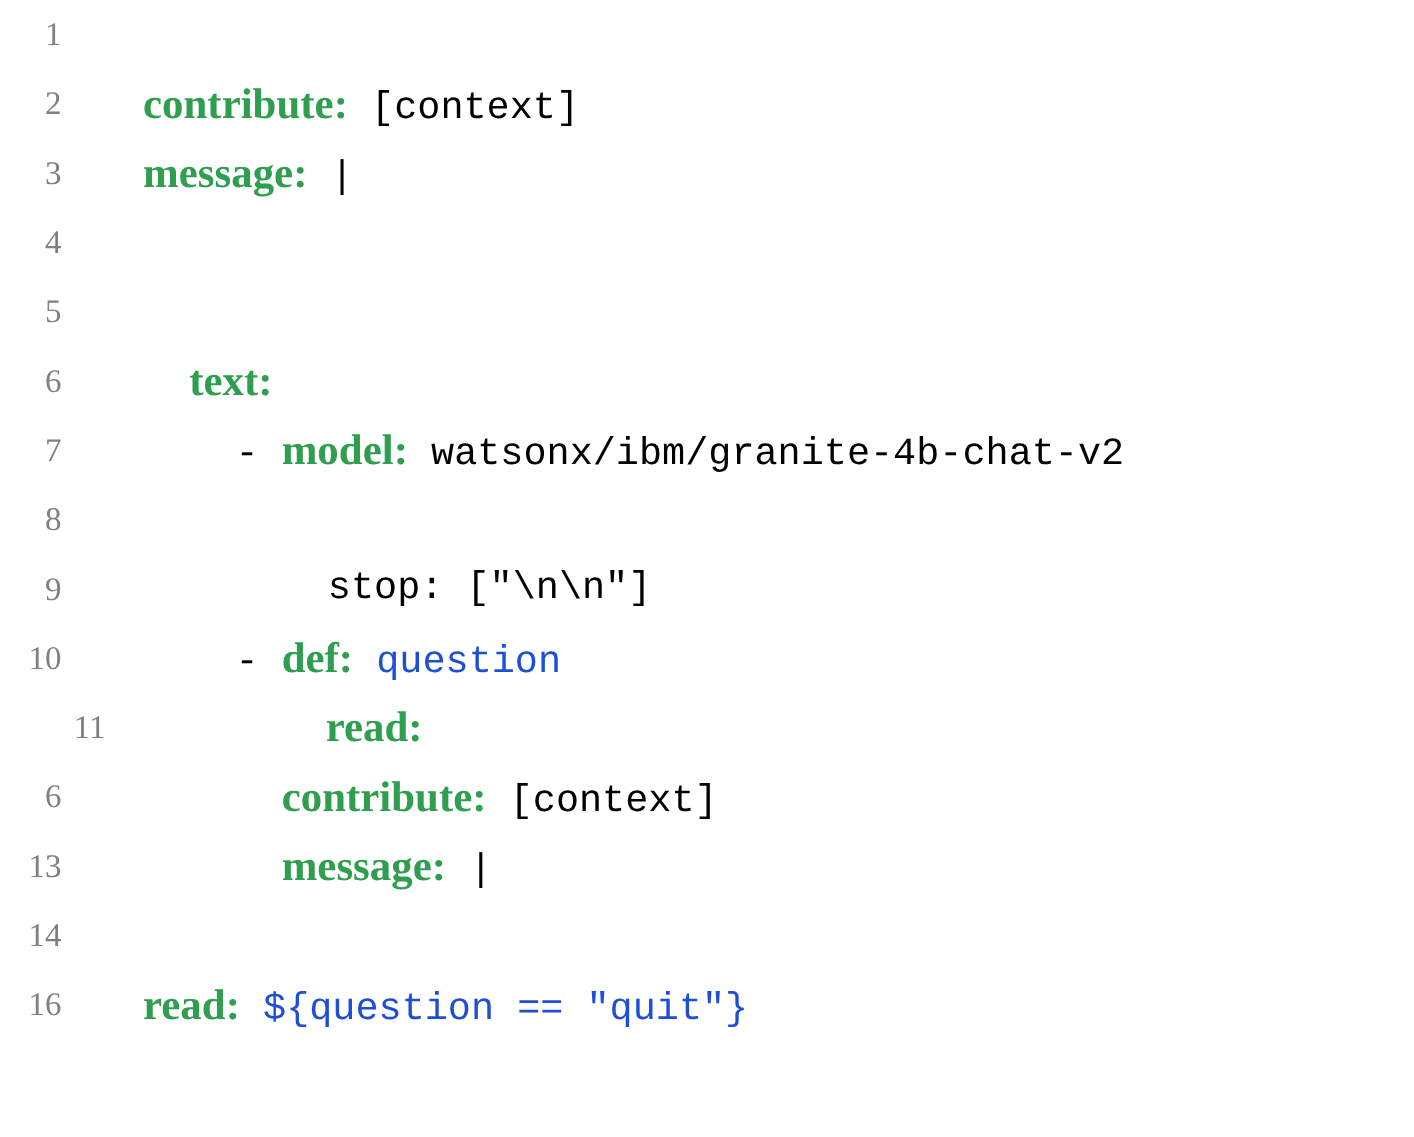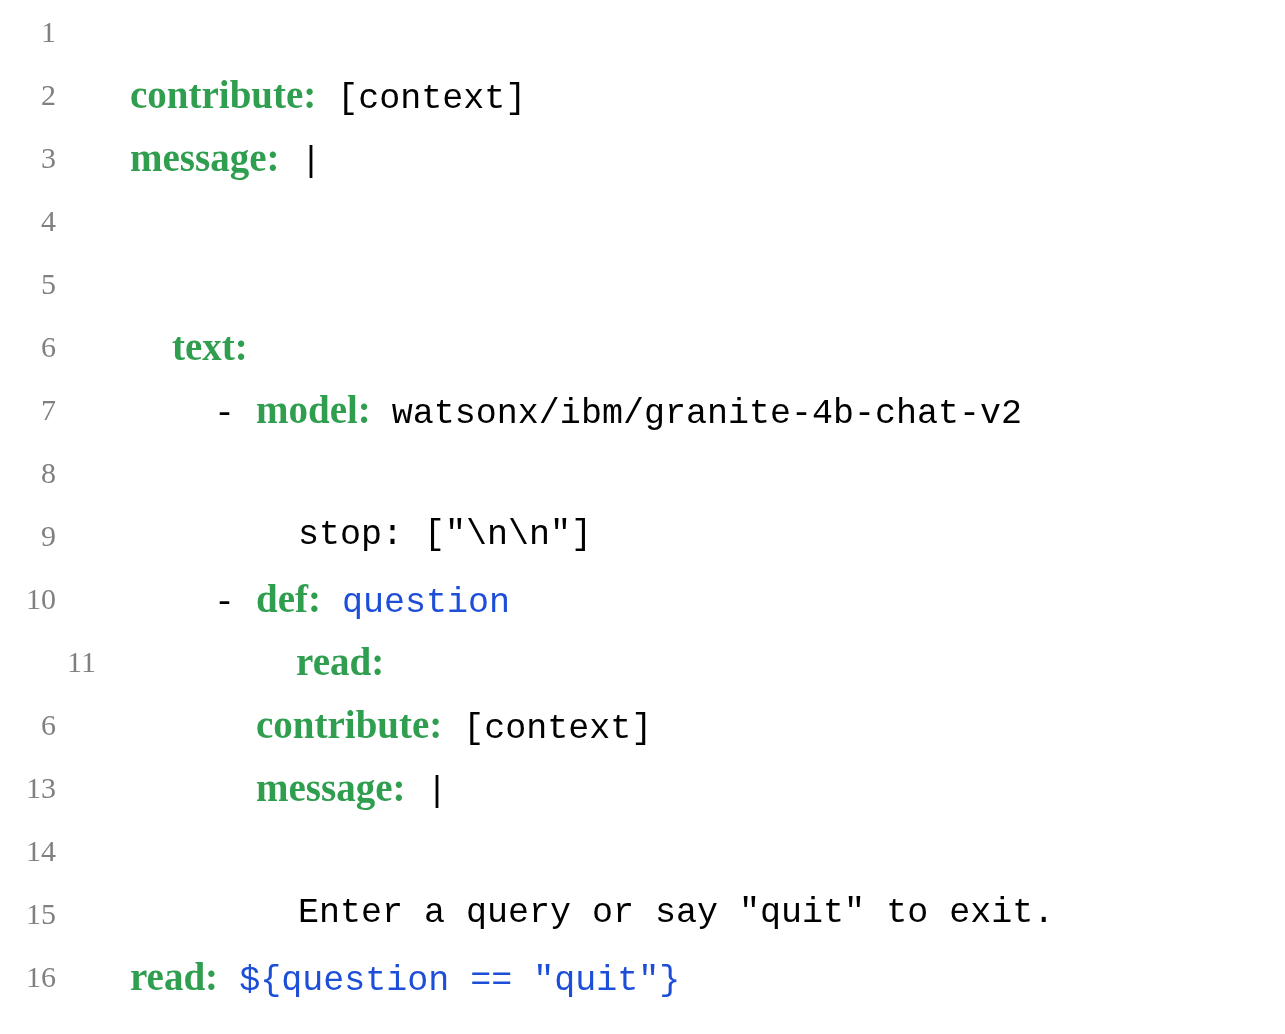--- a/index.html
+++ b/index.html
@@ -78,15 +78,14 @@
     <div class="code-line" style="top: 0px;"><span class="line-number">5</span></div>
     <div class="code-line" style="top: 0px;"><span class="line-number">6</span><span class="line-content"><span class="tok-plain">    </span><span class="tok-key">text:</span></span></div>
     <div class="code-line" style="top: 0px;"><span class="line-number">7</span><span class="line-content"><span class="tok-plain">      - </span><span class="tok-key">model:</span><span class="tok-plain"> watsonx/ibm/granite-4b-chat-v2</span></span></div>
     <div class="code-line" style="top: 0px;"><span class="line-number">8</span><span class="line-content"><span class="tok-plain">        </span></span></div>
     <div class="code-line" style="top: 0px;"><span class="line-number">9</span><span class="line-content"><span class="tok-plain">          stop: ["\n\n"]</span></span></div>
     <div class="code-line" style="top: 0px;"><span class="line-number">10</span><span class="line-content"><span class="tok-plain">      - </span><span class="tok-key">def:</span><span class="tok-plain"> </span><span class="tok-var">question</span></span></div>
     <div class="code-line" style="top: 0px; margin-left: 40px;"><span class="line-number">11</span><span class="line-content"><span class="tok-plain">        </span><span class="tok-key">read:</span></span></div>
     <div class="code-line" style="top: 0px;"><span class="line-number">6</span><span class="line-content"><span class="tok-plain">        </span><span class="tok-key">contribute:</span><span class="tok-plain"> [context]</span></span></div>
     <div class="code-line" style="top: 0px;"><span class="line-number">13</span><span class="line-content"><span class="tok-plain">        </span><span class="tok-key">message:</span><span class="tok-plain"> |</span></span></div>
     <div class="code-line" style="top: 0px;"><span class="line-number">14</span><span class="line-content"></span></div>
-    <div class="code-line" style="top: 0px;"><span class="line-number">15</span><span class="line-content"><span class="tok-plain">          Enter a query or say "quit" to exit.</span></span></div>
     <div class="code-line" style="top: 0px;"><span class="line-number">16</span><span class="line-content"><span class="tok-plain">  </span><span class="tok-key">read:</span><span class="tok-plain"> </span><span class="tok-var">${question == "quit"}</span></span></div>
   </div>
 
 </body></html>

